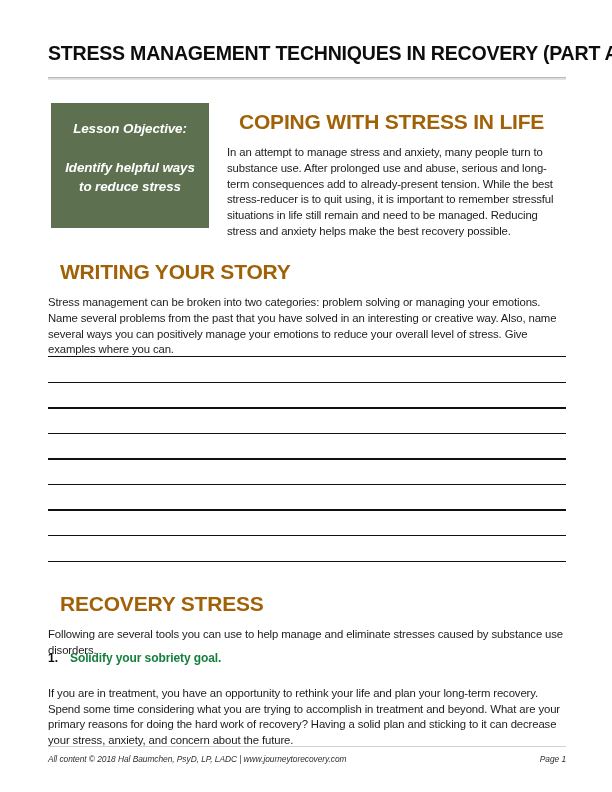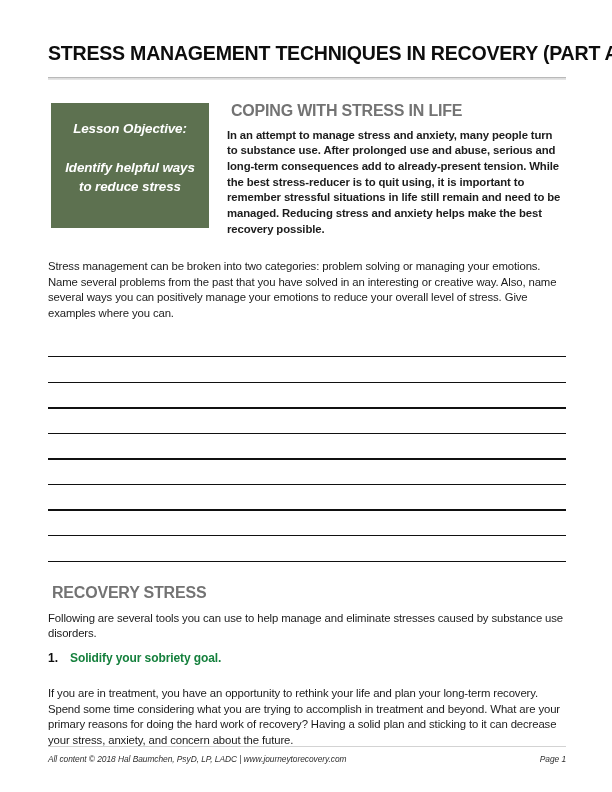--- a/index.html
+++ b/index.html
@@ -82,41 +82,40 @@
 
   
   .coping-col {
     position: absolute;
     left: 227px;
     top: 98px;
     width: 340px;
   }
 
   h2.sec-head {
-    margin: 4px;
-    font-size: 16px;
-    font-weight: bold;
-    color: #737373;
+    margin: 12px;
+    font-size: 21px;
+    font-weight: bold;
+    color: #a16207;
     letter-spacing: -0.2px;
     line-height: 1.1;
   }
 
   p.body-text {
     margin: 0;
     font-size: 11.35px;
     line-height: 1.385;
     color: #1c1c1c;
     letter-spacing: -0.12px;
     text-align: left;
   }
 
   .coping-col p.body-text {
     margin-top: 8px;
     width: 338px;
-    font-weight: bold;
   }
 
   
   .writing-sec {
     position: absolute;
     left: 48px;
     top: 248px;
     width: 520px;
   }
   .writing-sec p.body-text {
@@ -219,20 +218,21 @@
     <div class="objective-line">Identify helpful ways</div>
     <div class="objective-line">to reduce stress</div>
   </div>
 
   <div class="coping-col">
     <h2 class="sec-head">COPING WITH STRESS IN LIFE</h2>
     <p class="body-text">In an attempt to manage stress and anxiety, many people turn to substance use. After prolonged use and abuse, serious and long-term consequences add to already-present tension. While the best stress-reducer is to quit using, it is important to remember stressful situations in life still remain and need to be managed. Reducing stress and anxiety helps make the best recovery possible.</p>
   </div>
 
   <div class="writing-sec">
+    <h2 class="sec-head">WRITING YOUR STORY</h2>
     <p class="body-text">Stress management can be broken into two categories: problem solving or managing your emotions. Name several problems from the past that you have solved in an interesting or creative way. Also, name several ways you can positively manage your emotions to reduce your overall level of stress. Give examples where you can.</p>
   </div>
 
   <div class="lines" id="answer-lines">
       <div class="rule-line"></div>
       <div class="rule-line"></div>
       <div class="rule-line"></div>
       <div class="rule-line"></div>
       <div class="rule-line"></div>
       <div class="rule-line"></div>

